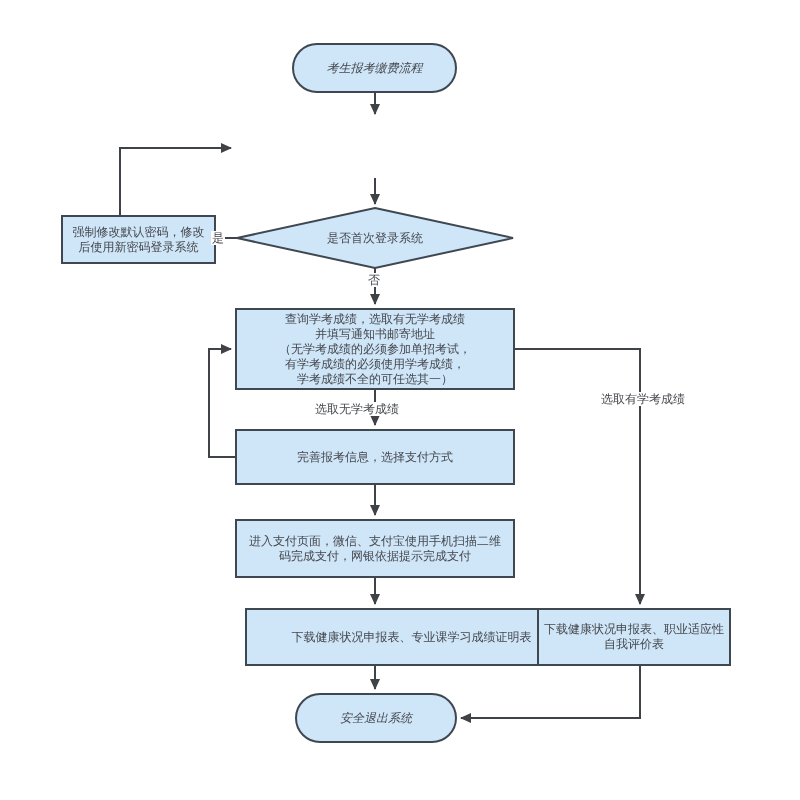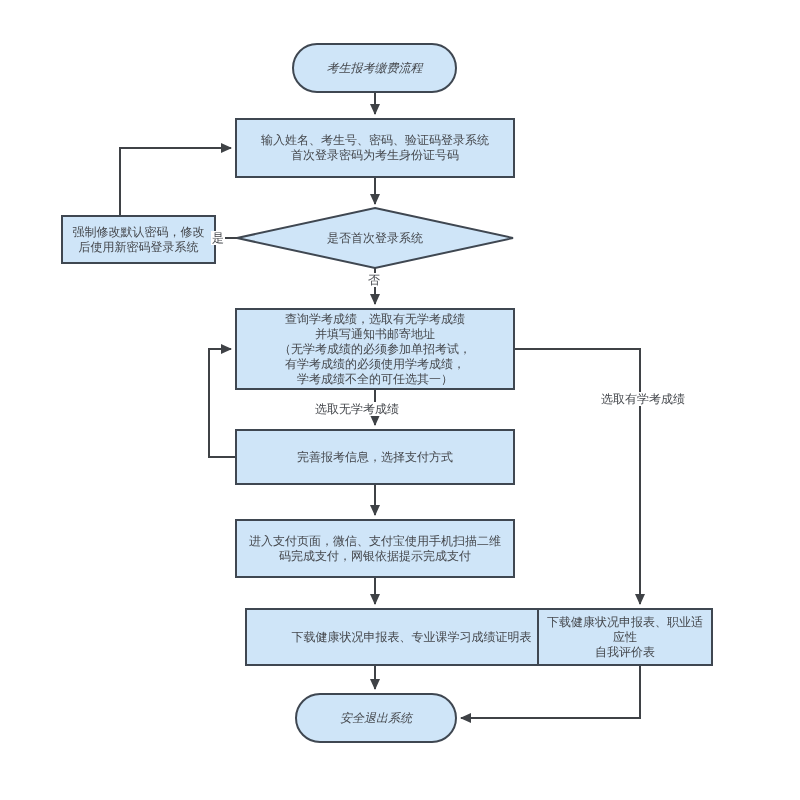--- a/index.html
+++ b/index.html
@@ -103,24 +103,20 @@
     <polyline points="375,578 375,604" marker-end="url(#arrowhead)"></polyline>
     <polyline points="375,666 375,689" marker-end="url(#arrowhead)"></polyline>
     <polyline points="515,349 640,349 640,604" marker-end="url(#arrowhead)"></polyline>
     <polyline points="640,666 640,718 461,718" marker-end="url(#arrowhead)"></polyline>
   </svg>
 
   <div class="node pill" style="left:292px; top:43px; width:165px; height:50px;">
     <span>考生报考缴费流程</span>
   </div>
 
-  <div class="node" style="left:235px; top:118px; width:280px; height:60px;">
-    <span>输入姓名、考生号、密码、验证码登录系统
-首次登录密码为考生身份证号码</span>
-  </div>
 
   <div class="diamond-label" style="left:237px; top:208px; width:276px; height:60px;">
     <span>是否首次登录系统</span>
   </div>
 
   <div class="node" style="left:61px; top:215px; width:155px; height:49px;">
     <span>强制修改默认密码，修改
 后使用新密码登录系统</span>
   </div>
 
@@ -138,21 +134,21 @@
 
   <div class="node" style="left:235px; top:519px; width:280px; height:59px;">
     <span>进入支付页面，微信、支付宝使用手机扫描二维
 码完成支付，网银依据提示完成支付</span>
   </div>
 
   <div class="node" style="left:245px; top:608px; width:333px; height:58px;">
     <span>下载健康状况申报表、专业课学习成绩证明表</span>
   </div>
 
-  <div class="node" style="left:537px; top:608px; width:176px; height:58px;">
+  <div class="node" style="left:537px; top:608px; width:194px; height:58px;">
     <span>下载健康状况申报表、职业适应性
 自我评价表</span>
   </div>
 
   <div class="node pill" style="left:295px; top:693px; width:162px; height:50px;">
     <span>安全退出系统</span>
   </div>
 
   <div class="edge-label" style="left:211px; top:231px;">是</div>
 

